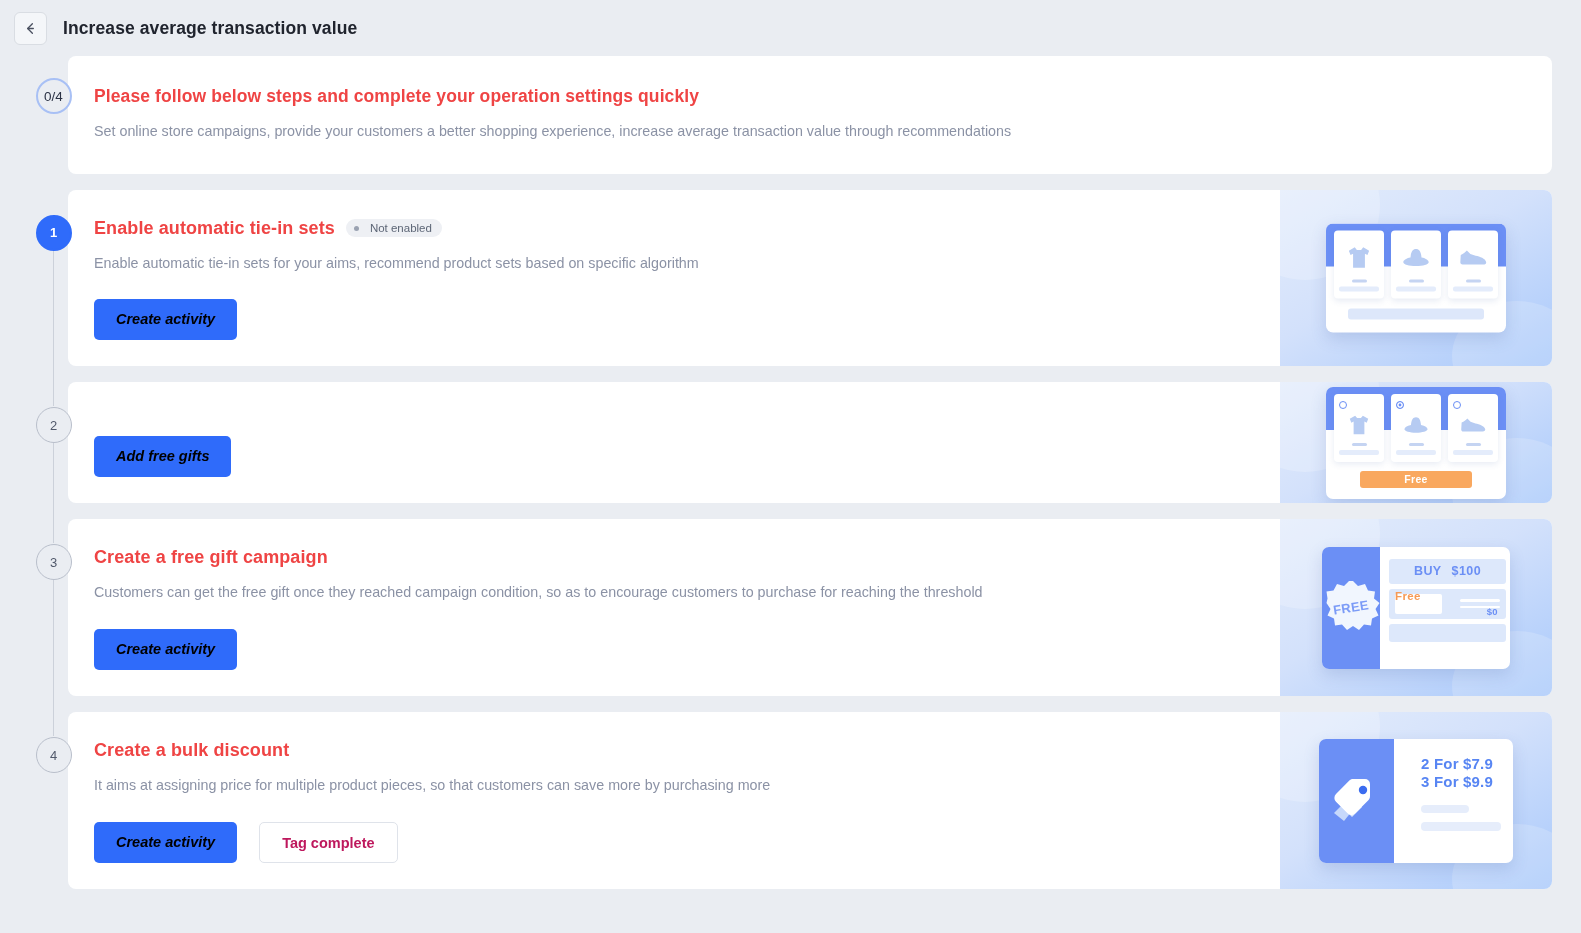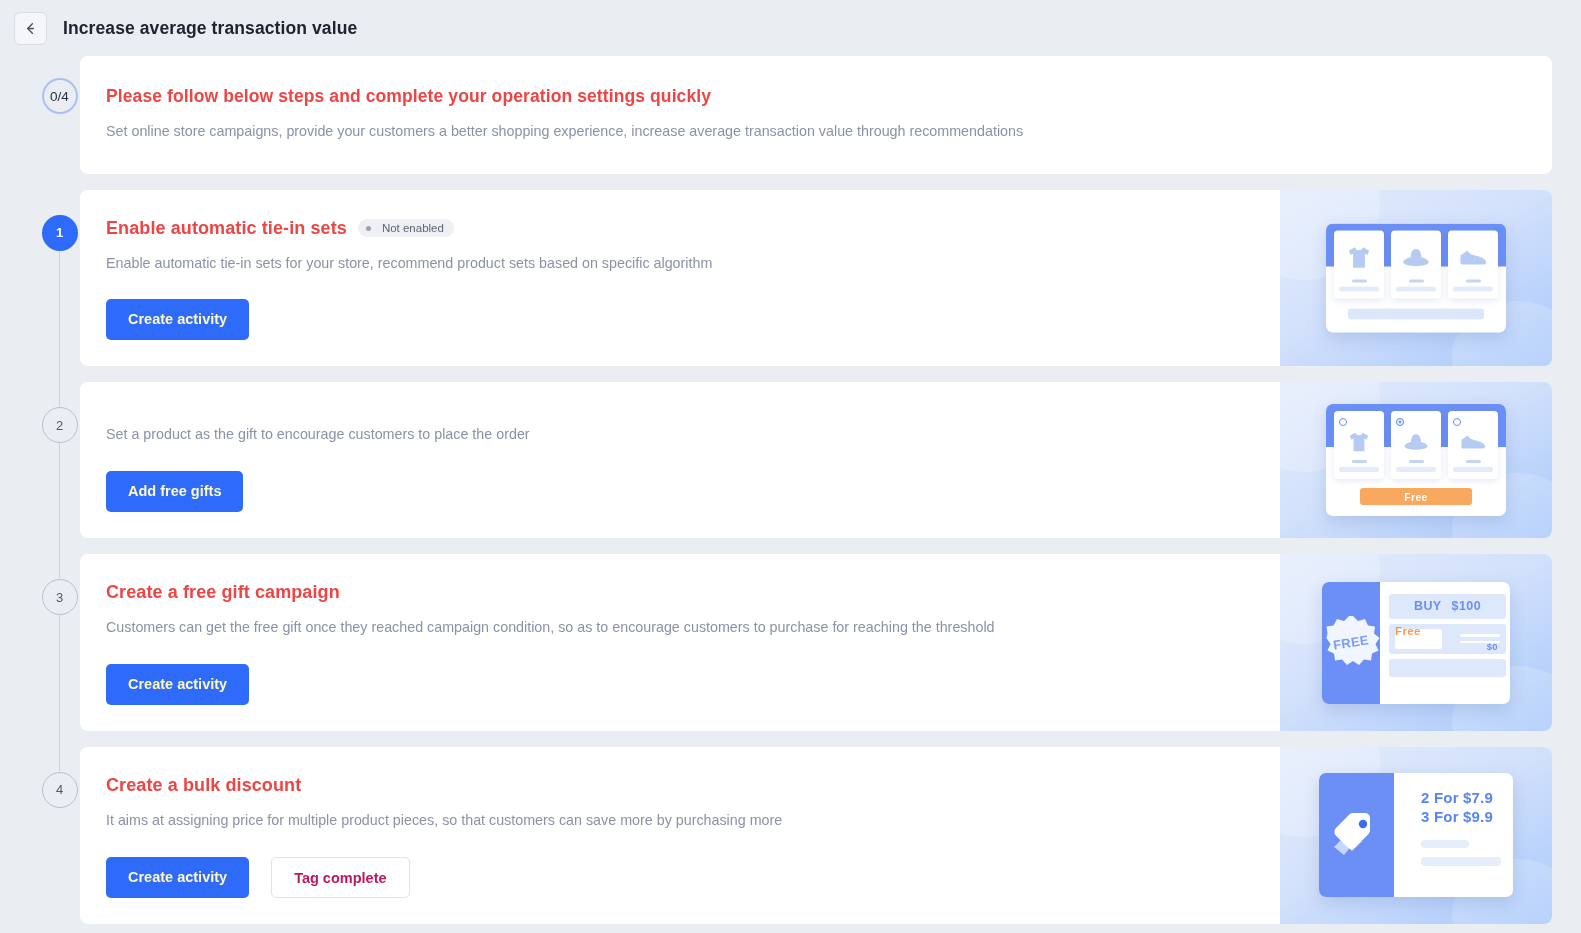--- a/index.html
+++ b/index.html
@@ -40,21 +40,21 @@
   .content {
     position: relative;
     padding-left: 0;
   }
   .row {
     position: relative;
     display: flex;
     margin-bottom: 16px;
   }
   .rail {
-    width: 80px;
+    width: 68px;
     flex: none;
     position: relative;
     display: flex;
     justify-content: center;
     padding-left: 39px;
   }
   .marker {
     position: absolute;
     top: 25px;
     width: 36px; height: 36px;
@@ -154,21 +154,21 @@
     border-radius: 5px;
     font-size: 14.5px;
     font-weight: 700;
     padding: 0 22px;
     height: 41px;
     line-height: 41px;
     cursor: pointer;
     font-family: inherit;
     white-space: nowrap;
   }
-  .btn-primary { background: #2f6bfa; color: #fef9c3; }
+  .btn-primary { background: #2f6bfa; color: #000000; font-style: italic; }
   .btn-ghost {
     background: #fff;
     color: #be185d;
     border: 1px solid #dfe3ea;
   }
 
   
   .art {
     width: 272px;
     flex: none;
@@ -377,21 +377,21 @@
     </div>
     <div class="card">
       <div class="card-body">
         <div class="title-line">
           <div class="card-title">Enable automatic tie-in sets</div>
           <div class="badge">
             <span class="dot"></span>
             <span>Not enabled</span>
           </div>
         </div>
-        <div class="card-desc">Enable automatic tie-in sets for your store, recommend product sets based on specific algorithm</div>
+        <div class="card-desc">Enable automatic tie-in sets for your aims, recommend product sets based on specific algorithm</div>
         <div class="btn-row">
           <button class="btn btn-primary">Create activity</button>
         </div>
       </div>
       <div class="art">
         <span class="blob b1"></span>
         <span class="blob b2"></span>
         <div class="browser">
           <div class="bar">
               <i></i>
@@ -434,21 +434,20 @@
     </div>
   </div>
 
   <div class="row">
     <div class="rail">
       <div class="connector"></div>
       <div class="marker idle">2</div>
     </div>
     <div class="card">
       <div class="card-body">
-        <div class="card-desc">Set a product as the gift to encourage customers to place the order</div>
         <div class="btn-row">
           <button class="btn btn-primary">Add free gifts</button>
         </div>
       </div>
       <div class="art">
         <span class="blob b1"></span>
         <span class="blob b2"></span>
         <div class="browser">
           <div class="bar">
               <i></i>

